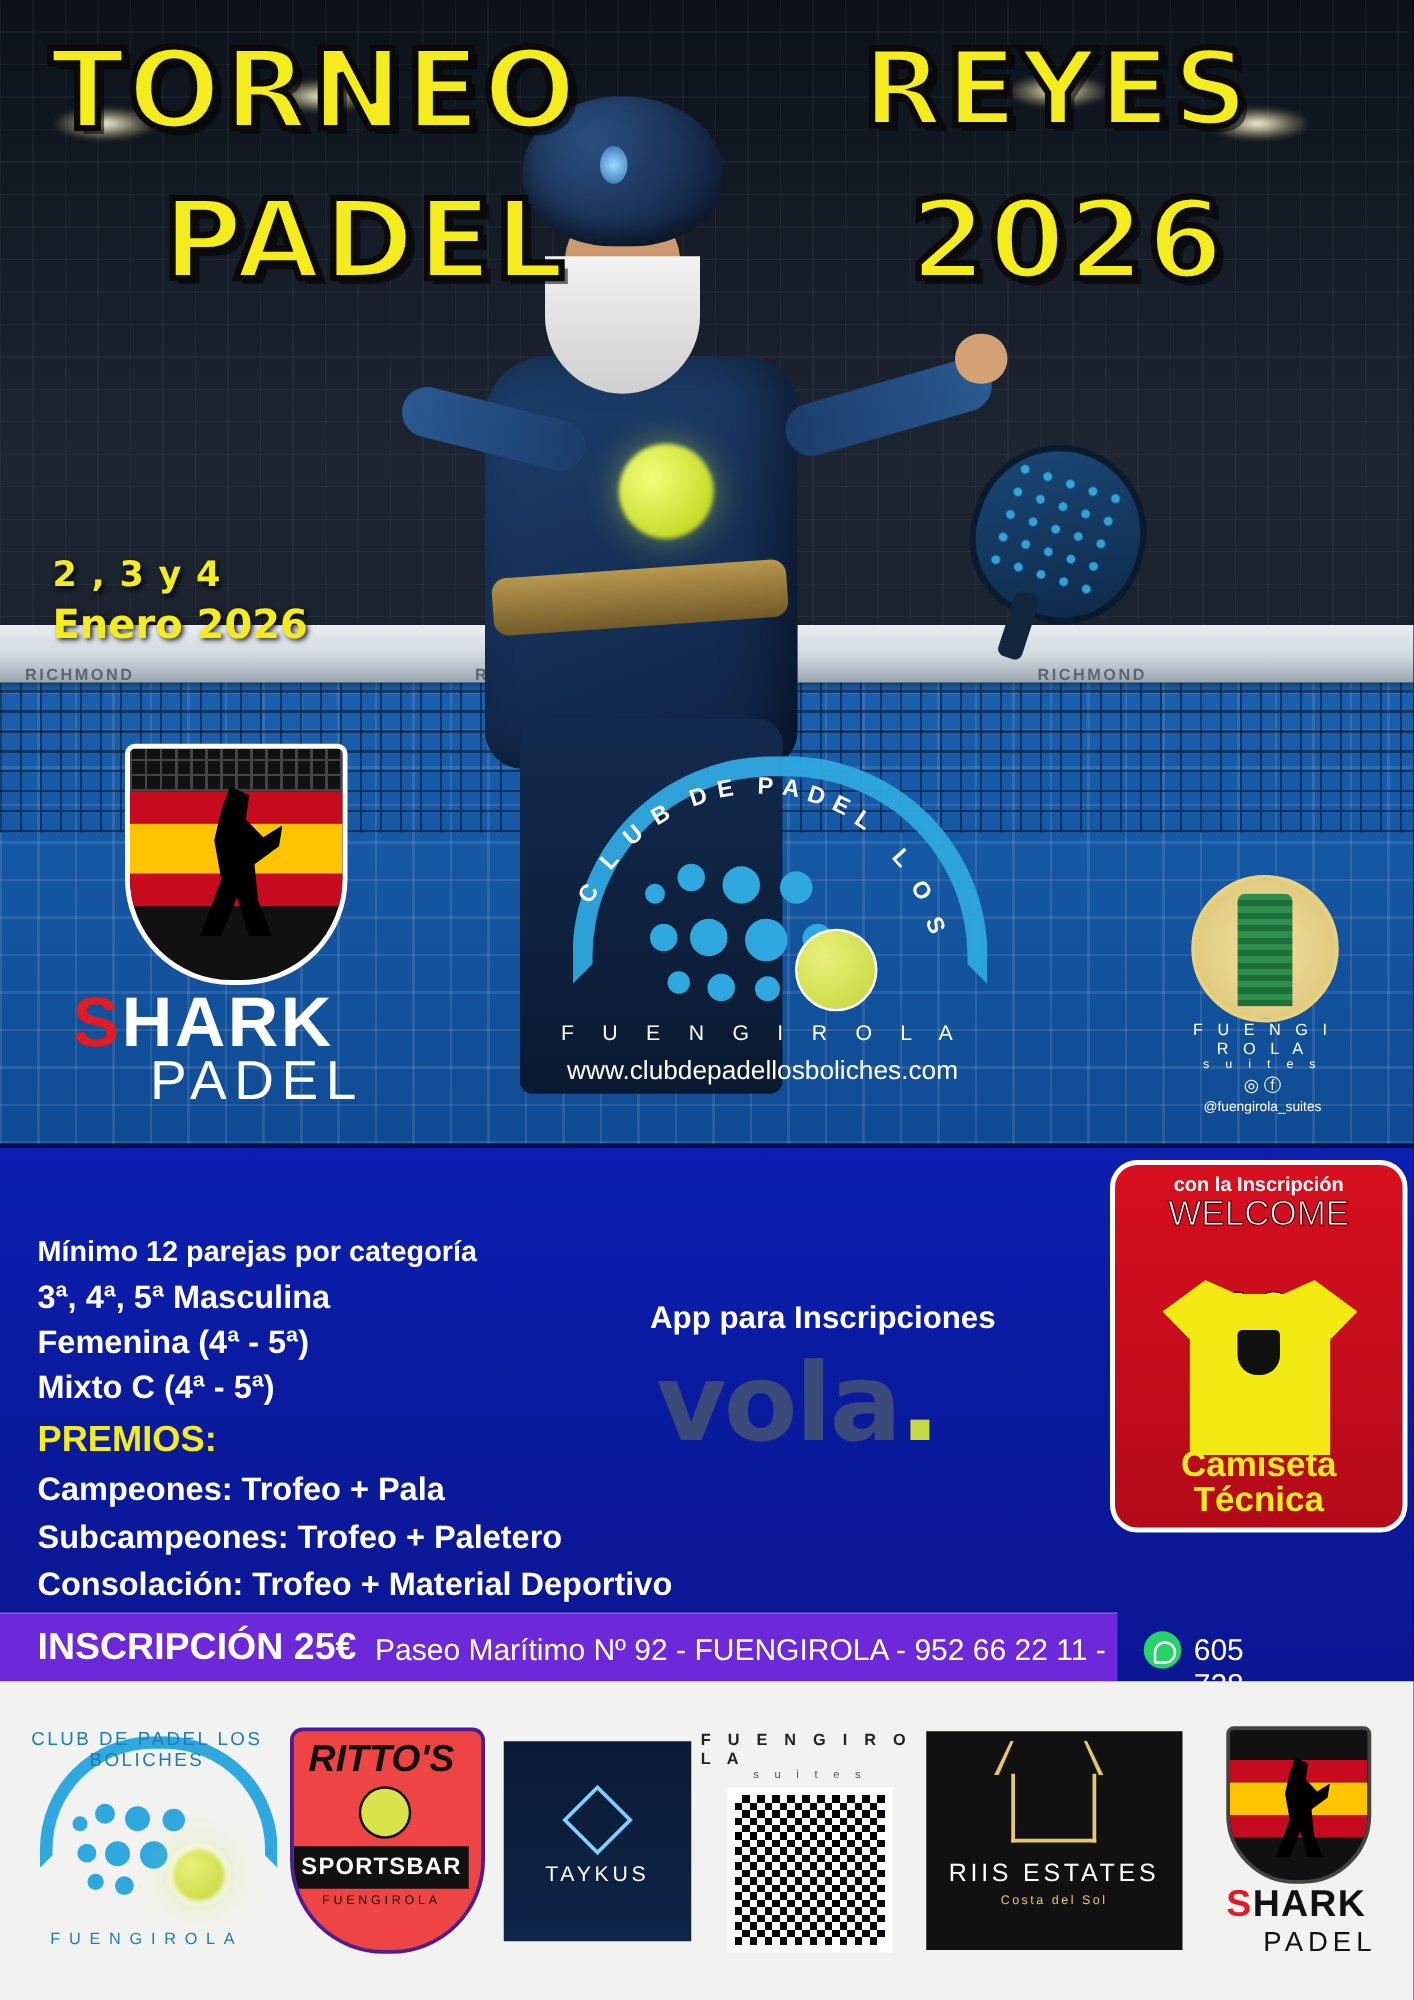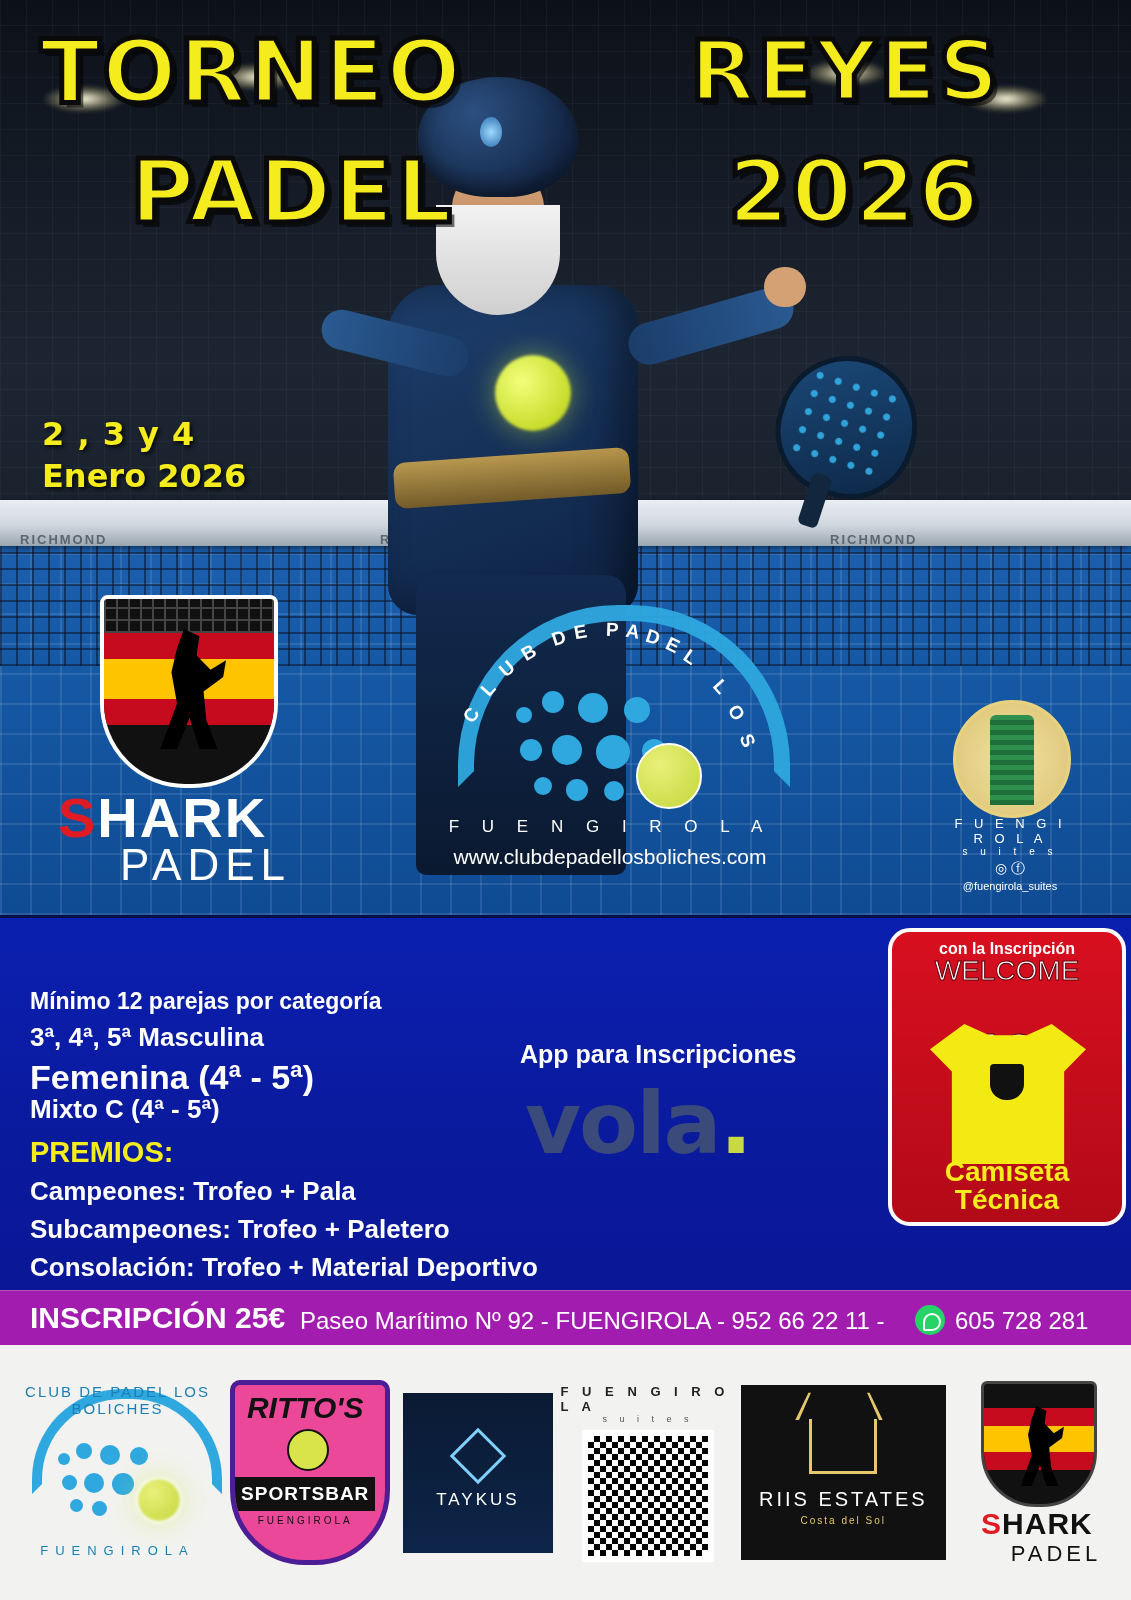--- a/index.html
+++ b/index.html
@@ -107,21 +107,21 @@
   }
   .t-torneo{left:40px;top:20px;font-size:88px;}
   .t-padel{left:130px;top:140px;font-size:88px;}
   .t-reyes{left:690px;top:22px;font-size:84px;}
   .t-2026{left:728px;top:140px;font-size:88px;}
 
   .dates{
     position:absolute;left:42px;top:415px;color:#f5ec1d;font-weight:bold;
     text-shadow:2px 2px 4px rgba(0,0,0,.85);font-family:"DejaVu Sans", sans-serif;
   }
-  .dates .d1{font-size:32px;letter-spacing:1px;}
+  .dates .d1{font-size:28px;letter-spacing:1px;margin-top:28px;}
   .dates .d2{font-size:32px;margin-top:4px;}
 
   
   .shark-logo{position:absolute;left:58px;top:595px;width:270px;height:300px;}
   .shark-shield{position:absolute;left:42px;top:0;width:170px;height:185px;
     background:#111;border-radius:8px 8px 85px 85px;border:4px solid #fff;overflow:hidden;}
   .shark-shield .flag-r1{position:absolute;left:0;top:34px;width:100%;height:26px;background:#c60b1e;}
   .shark-shield .flag-y{position:absolute;left:0;top:60px;width:100%;height:40px;background:#ffc400;}
   .shark-shield .flag-r2{position:absolute;left:0;top:100px;width:100%;height:26px;background:#c60b1e;}
   .shark-shield .grid{position:absolute;left:0;top:0;width:100%;height:34px;
@@ -158,21 +158,21 @@
 
   
   .panel{
     position:absolute;left:0;top:915px;width:1131px;height:430px;
     background:linear-gradient(180deg,#0b1fb0 0%, #0a1a9c 55%, #0a1694 100%);
     border-top:3px solid #0a0f4a;
   }
   .cat-title{position:absolute;left:30px;top:16px;color:#f5ec1d;font-size:44px;font-weight:bold;}
   .cat-min{position:absolute;left:30px;top:70px;color:#fff;font-size:23px;font-weight:bold;}
   .cat-l1{position:absolute;left:30px;top:104px;color:#fff;font-size:26px;font-weight:bold;}
-  .cat-l2{position:absolute;left:30px;top:140px;color:#fff;font-size:34px;font-weight:bold;}
+  .cat-l2{position:absolute;left:30px;top:140px;color:#fff;font-size:26px;font-weight:bold;}
   .cat-l3{position:absolute;left:30px;top:176px;color:#fff;font-size:26px;font-weight:bold;}
   .prem-title{position:absolute;left:30px;top:218px;color:#f5ec1d;font-size:29px;font-weight:bold;}
   .prem-1{position:absolute;left:30px;top:258px;color:#fff;font-size:26px;font-weight:bold;}
   .prem-2{position:absolute;left:30px;top:296px;color:#fff;font-size:26px;font-weight:bold;}
   .prem-3{position:absolute;left:30px;top:334px;color:#fff;font-size:26px;font-weight:bold;}
 
   .app-text{position:absolute;left:520px;top:122px;color:#fff;font-size:25px;font-weight:bold;}
   .vola{position:absolute;left:525px;top:155px;color:#3a4a7a;font-size:86px;font-weight:bold;letter-spacing:-2px;
     font-family:"DejaVu Sans", sans-serif;}
   .vola .dot{color:#c9d945;}
@@ -185,21 +185,21 @@
   .w-big1{color:#fff;font-size:28px;font-weight:normal;line-height:.95;-webkit-text-stroke:1px #5a0008;}
   .w-big2{color:#fff;font-size:38px;font-weight:bold;line-height:1;margin-top:44px;-webkit-text-stroke:1px #5a0008;}
   .shirt{position:absolute;left:38px;top:92px;width:156px;height:140px;background:#f2ea12;
     border-radius:8px 8px 14px 14px;
     clip-path:polygon(22% 0,38% 8%,62% 8%,78% 0,100% 18%,86% 34%,86% 100%,14% 100%,14% 34%,0 18%);}
   .shirt .mini{position:absolute;left:60px;top:40px;width:34px;height:36px;background:#111;border-radius:4px 4px 16px 16px;}
   .w-cam1{position:absolute;left:0;top:224px;width:230px;color:#f5ec1d;font-size:28px;font-weight:bold;}
   .w-cam2{position:absolute;left:0;top:252px;width:230px;color:#f5ec1d;font-size:28px;font-weight:bold;}
 
   .footer-bar{
-    position:absolute;left:0;top:1290px;width:1131px;height:55px;background:#a21caf;
+    position:absolute;left:0;top:1290px;width:894px;height:55px;background:#6d28d9;
     border-top:1px solid rgba(255,255,255,.25);
   }
   .f-insc{position:absolute;left:30px;top:10px;color:#fff;font-size:30px;font-weight:bold;}
   .f-addr{position:absolute;left:300px;top:16px;color:#fff;font-size:24px;}
   .wa{position:absolute;left:915px;top:14px;width:30px;height:30px;border-radius:50%;background:#25d366;}
   .wa:after{content:"";position:absolute;left:8px;top:8px;width:14px;height:14px;border:2px solid #fff;border-radius:50% 50% 50% 2px;}
   .f-phone{position:absolute;left:955px;top:16px;color:#fff;font-size:24px;}
 
   
   .sponsors{
@@ -210,21 +210,21 @@
   .sp1{width:215px;position:relative;}
   .sp1 .arc{position:absolute;left:22px;top:24px;width:170px;height:85px;border:10px solid #2fa8e0;border-bottom-color:transparent;border-radius:90px 90px 0 0;}
   .sp1 .txt{position:absolute;left:0;top:18px;width:215px;text-align:center;font-size:15px;font-weight:normal;color:#1a7fb5;letter-spacing:2px;}
   .sp1 .dots{position:absolute;left:48px;top:78px;width:110px;height:70px;}
   .sp1 .dots i{position:absolute;border-radius:50%;background:#2fa8e0;display:block;}
   .sp1 .ball{position:absolute;left:126px;top:112px;width:42px;height:42px;border-radius:50%;
     background:radial-gradient(circle at 35% 32%,#e9f07a,#c3d63a);border:2px solid #fff;}
   .sp1 .sub{position:absolute;left:0;top:178px;width:215px;text-align:center;font-size:13px;letter-spacing:7px;color:#1a7fb5;}
 
   .sp2{width:170px;position:relative;}
-  .sp2 .shield{width:150px;height:175px;background:#ec4899;border:5px solid #4c1d95;border-radius:10px 10px 75px 75px;position:relative;overflow:hidden;}
+  .sp2 .shield{width:150px;height:175px;background:#ef4444;border:3px solid #4c1d95;border-radius:10px 10px 75px 75px;position:relative;overflow:hidden;}
   .sp2 .ritt{position:absolute;left:0;top:6px;width:140px;text-align:center;font-size:30px;font-weight:bold;font-style:italic;color:#111;}
   .sp2 .ball2{position:absolute;left:52px;top:44px;width:38px;height:38px;border-radius:50%;background:#d8e44a;border:2px solid #111;}
   .sp2 .band{position:absolute;left:0;top:92px;width:140px;height:34px;background:#111;}
   .sp2 .band span{color:#fff;font-size:19px;font-weight:bold;display:block;text-align:center;line-height:34px;letter-spacing:1px;}
   .sp2 .fuen{position:absolute;left:0;top:130px;width:140px;text-align:center;font-size:10px;letter-spacing:3px;color:#111;}
 
   .sp3{width:165px;}
   .sp3 .box{width:150px;height:160px;background:linear-gradient(180deg,#0a1a33,#0d2549);display:flex;flex-direction:column;align-items:center;justify-content:center;}
   .sp3 .dia{width:34px;height:34px;border:3px solid #7fd0ff;transform:rotate(45deg);margin-bottom:14px;}
   .sp3 .nm{color:#fff;font-size:17px;letter-spacing:3px;}

